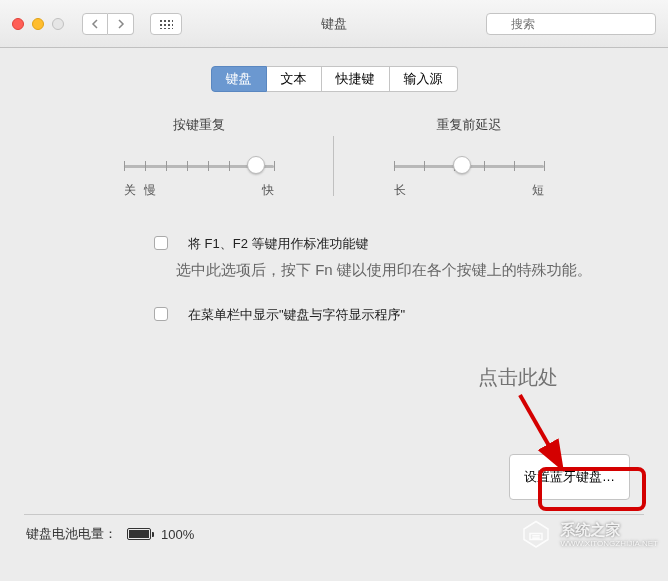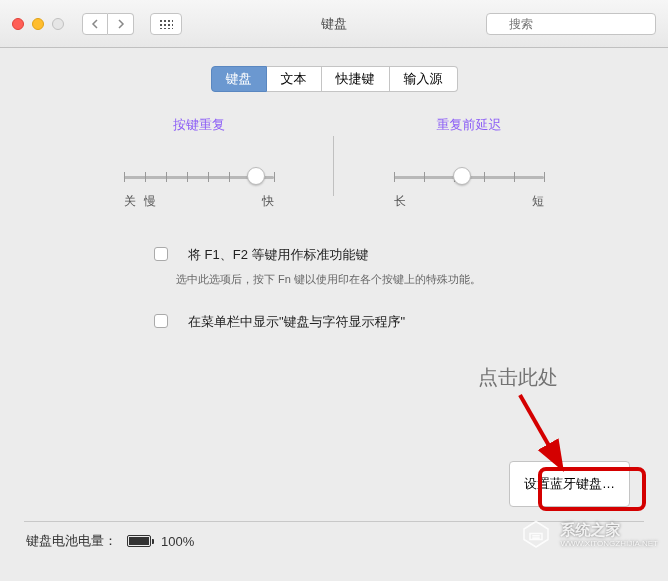--- a/index.html
+++ b/index.html
@@ -15,47 +15,47 @@
     .navbtns { display: flex; margin-left: 8px; }
     .navbtn { width: 26px; height: 22px; background: #fff; border: 1px solid #c4c4c4; display: flex; align-items: center; justify-content: center; color: #888; font-size: 13px; }
     .navbtn:first-child { border-radius: 4px 0 0 4px; }
     .navbtn:last-child { border-radius: 0 4px 4px 0; border-left: none; }
     
     .gridbtn { width: 32px; height: 22px; background: #fff; border: 1px solid #c4c4c4; border-radius: 4px; display: flex; align-items: center; justify-content: center; margin-left: 6px; }
     .gridicon { width: 14px; height: 10px; background-image: radial-gradient(circle, #555 1px, transparent 1px); background-size: 4px 4px; }
     
     .title { flex: 1; text-align: center; font-size: 13px; color: #4a4a4a; }
     
-    .search { width: 170px; height: 22px; background: #fff; border: 1px solid #c4c4c4; border-radius: 4px; display: flex; align-items: center; padding: 0 6px; gap: 16px; }
+    .search { width: 170px; height: 22px; background: #fff; border: 1px solid #c4c4c4; border-radius: 4px; display: flex; align-items: center; padding: 0 20px; gap: 4px; }
     .search svg { width: 12px; height: 12px; fill: #888; }
     .search input { border: none; outline: none; font-size: 12px; flex: 1; color: #999; background: transparent; }
     .clearbtn { width: 14px; height: 14px; background: #bbb; border-radius: 50%; color: #fff; font-size: 10px; display: flex; align-items: center; justify-content: center; cursor: pointer; }
     
     .content { padding: 18px 24px 12px; }
     
     .tabs { display: flex; justify-content: center; margin-bottom: 24px; }
     .tab { padding: 3px 14px; font-size: 13px; background: #fff; border: 1px solid #c4c4c4; border-left: none; cursor: pointer; }
     .tab:first-child { border-left: 1px solid #c4c4c4; border-radius: 4px 0 0 4px; }
     .tab:last-child { border-radius: 0 4px 4px 0; }
     .tab.active { background: #6b98d0; color: #fff; border-color: #5a87c0; }
     
     .sliders { display: flex; justify-content: center; gap: 0; margin-bottom: 36px; }
     .slider-box { width: 230px; text-align: center; position: relative; }
     .slider-box:first-child::after { content: ""; position: absolute; right: -20px; top: 20px; width: 1px; height: 60px; background: #c0c0c0; }
-    .slider-label { font-size: 13px; color: #8b5cf6; margin-bottom: 33px; font-family: Liberation Serif, serif; }
+    .slider-label { font-size: 13px; color: #404040; margin-bottom: 22px; font-family: Liberation Serif, serif; }
     .slider-track { position: relative; height: 20px; margin: 0 40px; }
     .track-line { position: absolute; top: 9px; left: 0; right: 0; height: 3px; background: #b8b8b8; border-radius: 2px; }
     .tick { position: absolute; top: 5px; width: 1px; height: 10px; background: #999; }
     .thumb { position: absolute; top: 0; width: 18px; height: 18px; background: #fff; border: 1px solid #bbb; border-radius: 50%; box-shadow: 0 1px 2px rgba(0,0,0,0.2); transform: translateX(-50%); }
     .slider-ends { display: flex; justify-content: space-between; margin: 6px 40px 0; font-size: 12px; color: #555; }
     .slider-ends span:first-child { display:flex; gap:8px;}
     
     .checkrow { margin: 0 0 8px 130px; display: flex; gap: 20px; font-size: 13px; color: #222; align-items: flex-start; }
     .chk { width: 14px; height: 14px; border: 1px solid #aaa; border-radius: 3px; background: #fff; margin-top: 1px; flex-shrink: 0; }
-    .desc { font-size: 11px; color: #666; margin: 0 0 26px 152px; }
+    .desc { font-size: 15px; color: #666; margin: 0 0 26px 152px; }
     
     .bottombtns { display: flex; justify-content: flex-end; gap: 10px; margin-top: 130px; padding-right: 14px; }
     .macbtn { padding: 13px 14px; font-size: 13px; background: #fff; border: 1px solid #c4c4c4; border-radius: 4px; cursor: pointer; }
     
     .divider { height: 1px; background: #c8c8c8; margin: 14px 0 10px; }
     .battery { display: flex; align-items: center; gap: 10px; font-size: 13px; color: #333; padding-left: 2px; }
     .baticon { width: 24px; height: 12px; border: 1.5px solid #333; border-radius: 2px; position: relative; }
     .baticon::after { content: ""; position: absolute; right: -4px; top: 3px; width: 2px; height: 5px; background: #333; border-radius: 0 1px 1px 0; }
     .baticon-fill { position: absolute; left: 1px; top: 1px; bottom: 1px; width: 20px; background: #333; }
     

